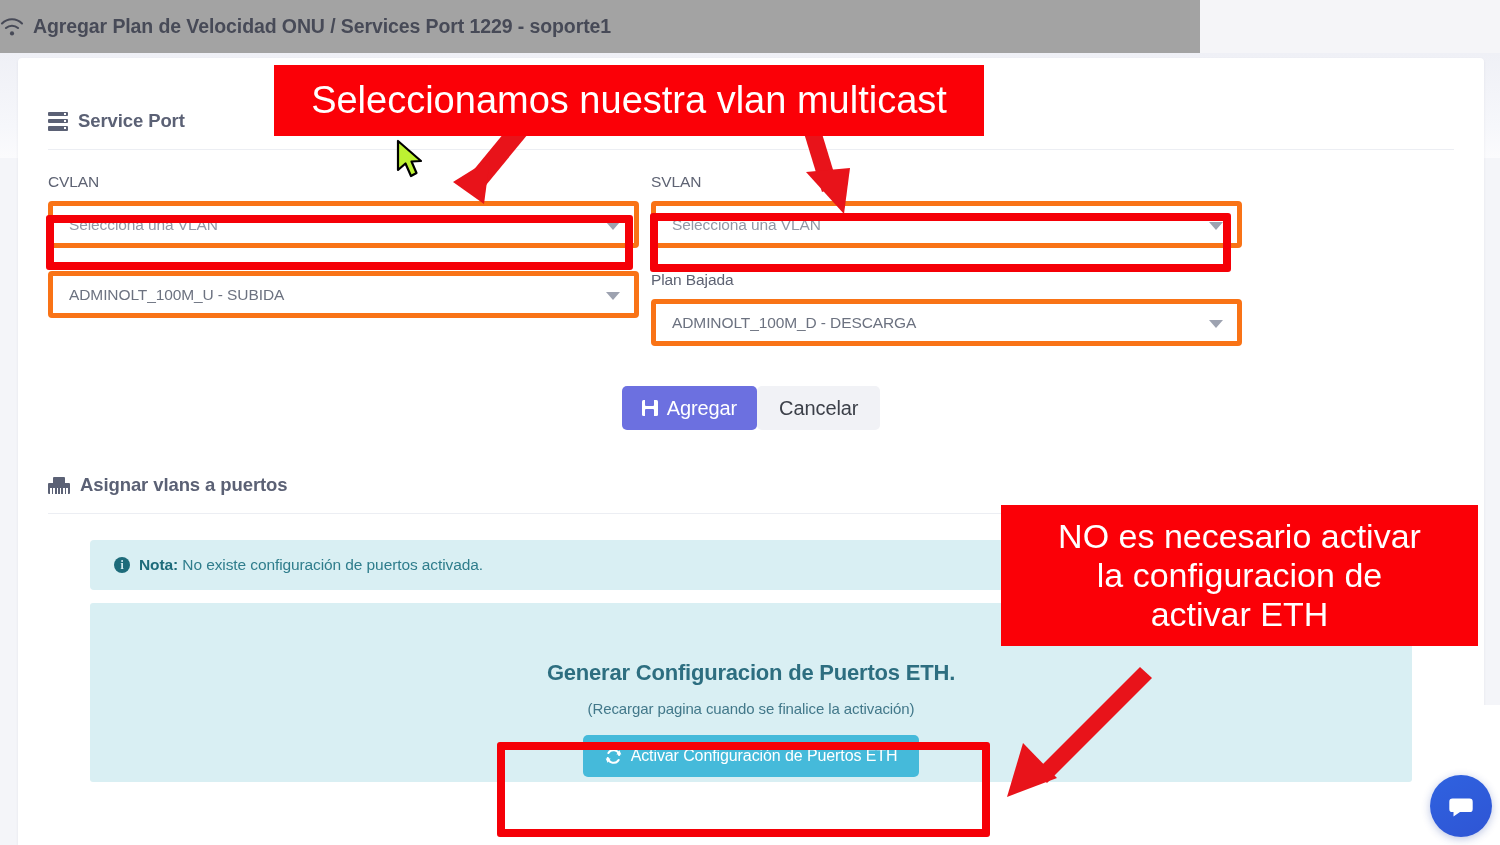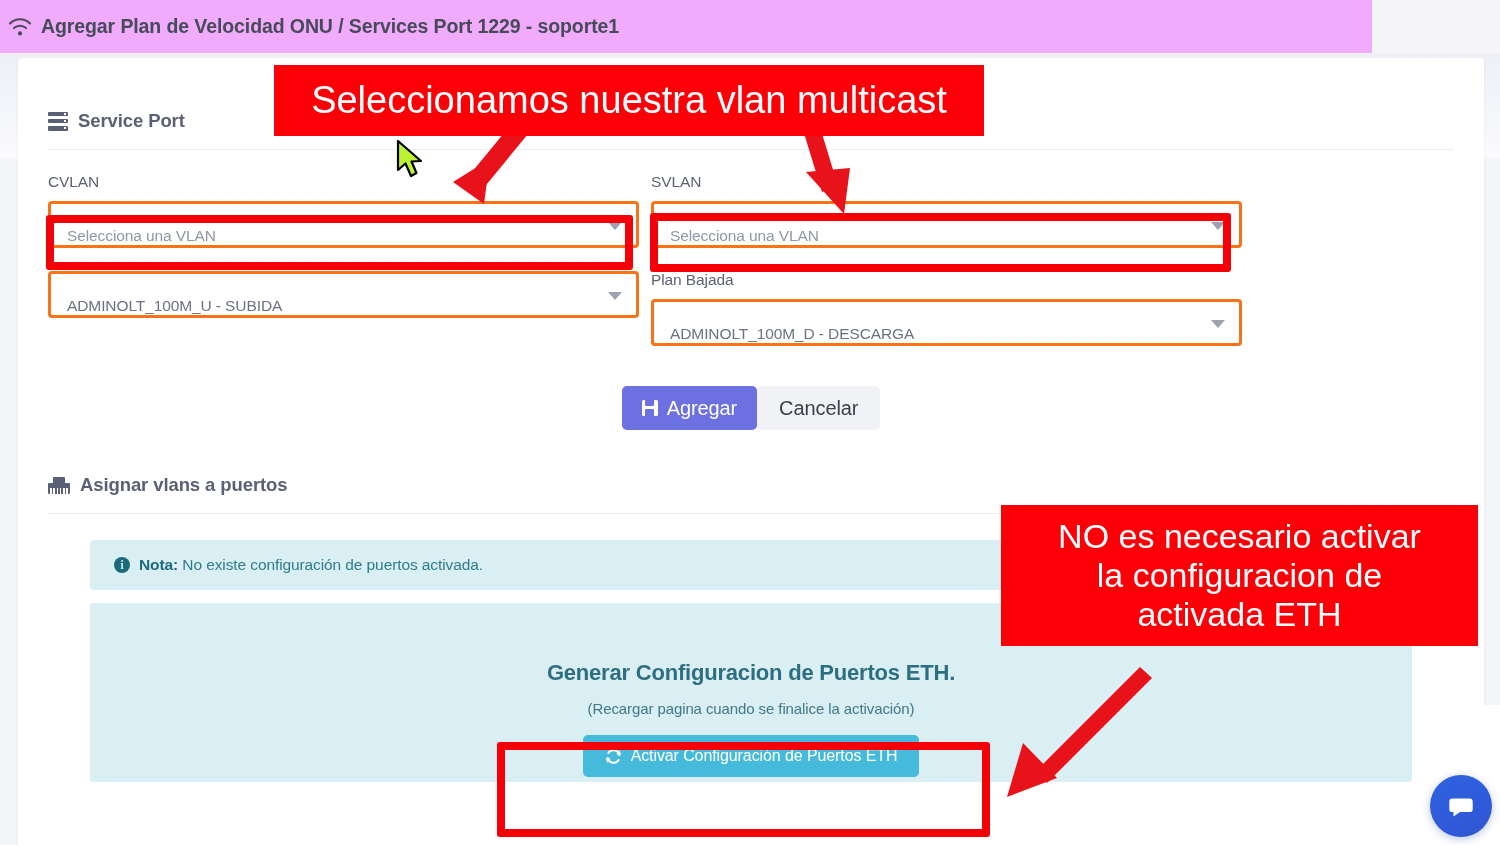--- a/index.html
+++ b/index.html
@@ -16,25 +16,24 @@
     width: 1500px;
     height: 845px;
     background: #f5f5f8;
     overflow: hidden;
   }
 
   
   .topbar {
     position: absolute;
     left: 0; top: 0;
-    width: 1372px; height: 53px;
-    background: #f0abfc;
-    display: flex;
-    align-items: center;
-    padding-left: 8px;
+    width: 1200px; height: 53px;
+    background: #a3a3a3;
+    display: flex;
+    align-items: center;
     z-index: 6;
   }
   .topbar-inner {
     display: flex;
     align-items: center;
     gap: 9px;
   }
   .wifi-icon {
     width: 24px; height: 20px;
     position: relative;
@@ -159,25 +158,25 @@
   .field-label {
     font-size: 15.5px;
     color: #5e6373;
     margin-bottom: 10px;
     display: block;
     letter-spacing: -0.1px;
   }
   .select {
     position: relative;
     height: 47px;
-    border: 3px solid #f97316;
+    border: 5px solid #f97316;
     border-radius: 4px;
     background: #ffffff;
     display: flex;
-    align-items: flex-end;
+    align-items: center;
     padding: 0 16px;
     font-size: 15.5px;
     color: #6c7280;
     letter-spacing: -0.1px;
     cursor: pointer;
   }
   .select.placeholder { color: #9297a5; }
   .select .caret {
     position: absolute;
     right: 14px; top: 50%;
@@ -485,21 +484,21 @@
 
   </div>
 
   <div class="annot-box" id="annot-vlan">
     <span>Seleccionamos nuestra vlan multicast</span>
   </div>
 
   <div class="annot-box" id="annot-eth">
     <span>NO es necesario activar</span>
     <span>la configuracion de</span>
-    <span>activada ETH</span>
+    <span>activar ETH</span>
   </div>
 
   <div class="redbox" id="redbox-cvlan"></div>
   <div class="redbox" id="redbox-svlan"></div>
   <div class="redbox" id="redbox-activar"></div>
 
   <svg class="arrow-svg" style="left:420px; top:112px;" width="130" height="120">
     <g fill="#e8131a">
       <polygon points="93,10 108,22 62,78 47,66"></polygon>
       <polygon points="64,92 33,70 70,47"></polygon>

